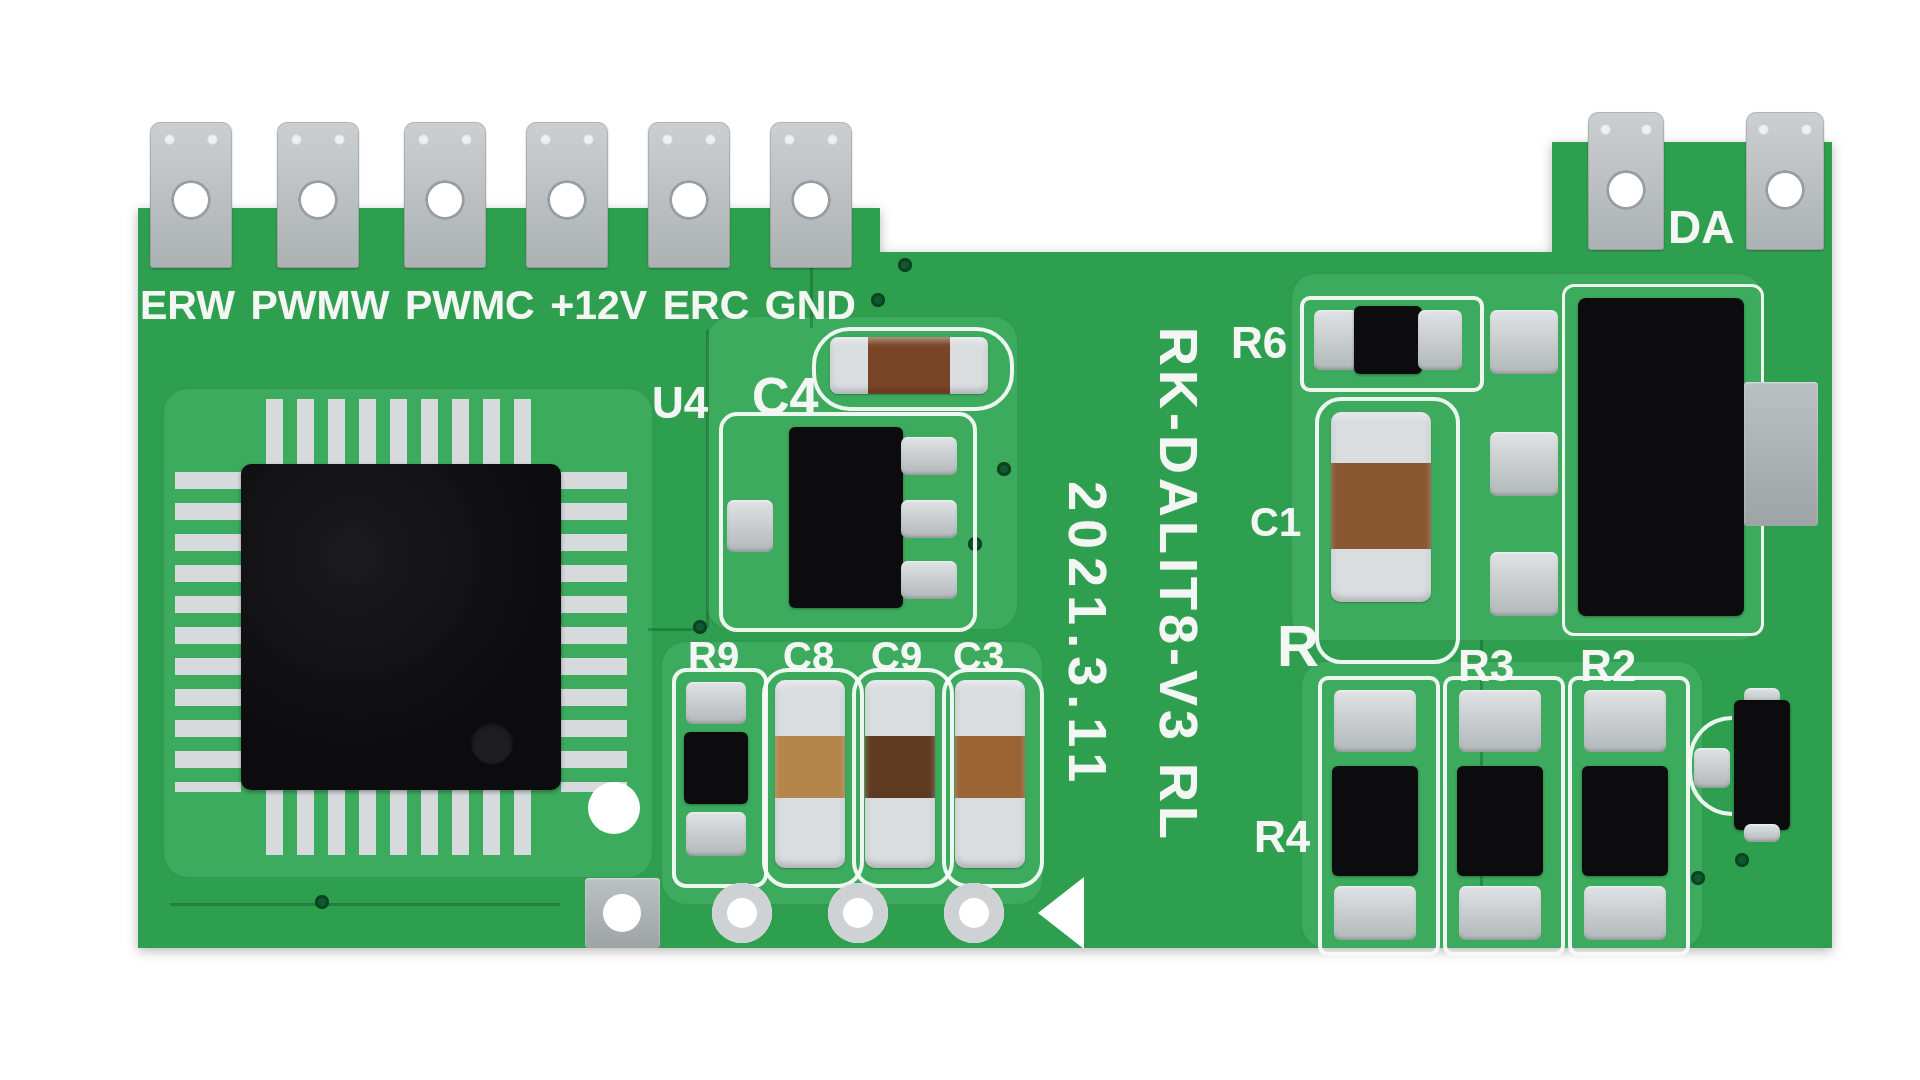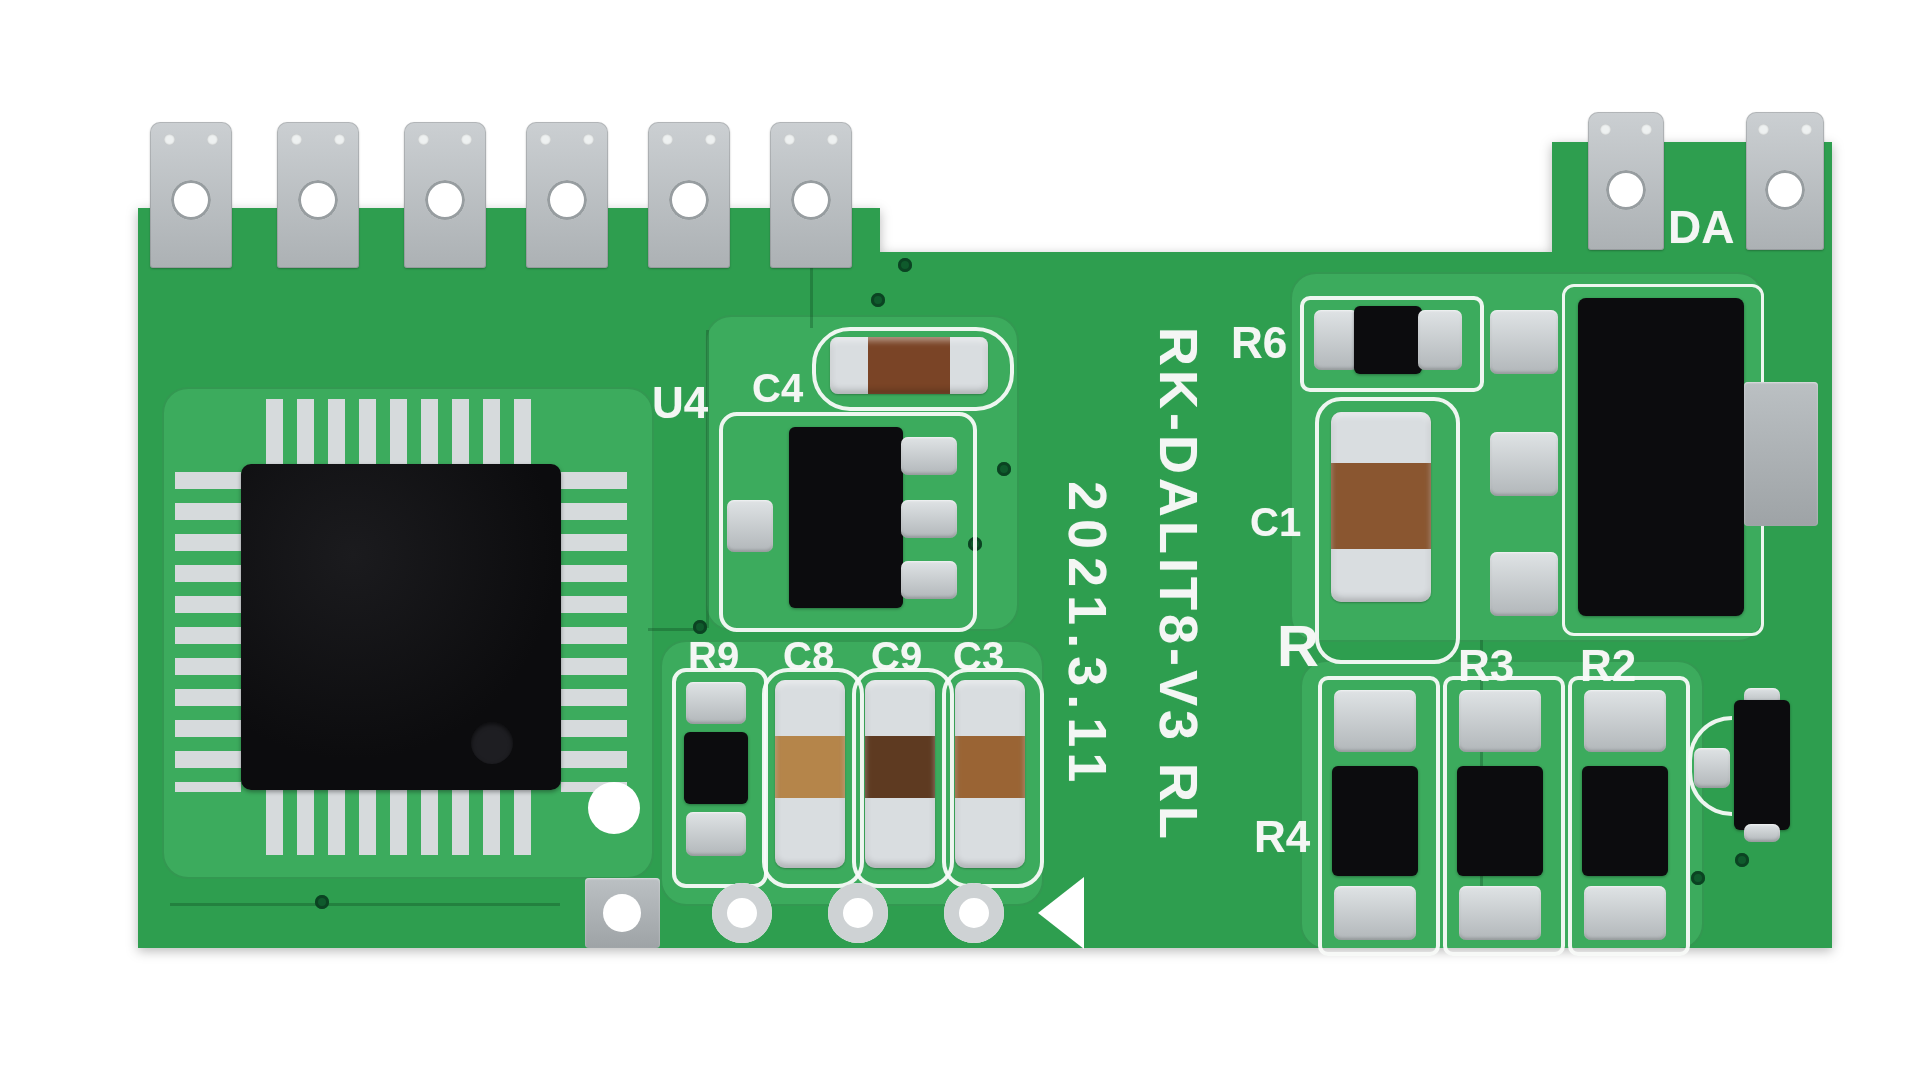--- a/index.html
+++ b/index.html
@@ -114,39 +114,47 @@
     <span class="tab-dot" style="left:12px"></span>
     <span class="tab-dot" style="right:12px"></span>
     <span class="tab-hole"></span>
   </div>
   <div class="tab" style="left:1746px;top:112px;width:78px;height:138px">
     <span class="tab-dot" style="left:12px"></span>
     <span class="tab-dot" style="right:12px"></span>
     <span class="tab-hole"></span>
   </div>
 
+  <div class="lblrow" style="left:140px;top:282px;width:716px;font-size:41px">
+    <span>ERW</span>
+    <span>PWMW</span>
+    <span>PWMC</span>
+    <span>+12V</span>
+    <span>ERC</span>
+    <span>GND</span>
+  </div>
   <div class="lbl" style="left:1668px;top:200px;font-size:46px">DA</div>
 
   <div class="pins-v" style="left:175px;top:472px"></div>
   <div class="pins-v" style="left:561px;top:472px"></div>
   <div class="pins-h" style="left:266px;top:399px"></div>
   <div class="pins-h" style="left:266px;top:789px"></div>
   <div class="icbody" style="left:241px;top:464px;width:320px;height:326px">
     <span class="icdot"></span>
   </div>
 
   <div class="lbl" style="left:652px;top:378px;font-size:44px">U4</div>
   <div class="outline" style="left:719px;top:412px;width:250px;height:212px;border-radius:18px"></div>
   <div class="pad" style="left:727px;top:500px;width:46px;height:52px"></div>
   <div class="blk" style="left:789px;top:427px;width:114px;height:181px"></div>
   <div class="pad" style="left:901px;top:437px;width:56px;height:38px"></div>
   <div class="pad" style="left:901px;top:500px;width:56px;height:38px"></div>
   <div class="pad" style="left:901px;top:561px;width:56px;height:38px"></div>
 
-  <div class="lbl" style="left:752px;top:366px;font-size:40px">C4</div>
+  <div class="lbl" style="left:752px;top:366px;font-size:52px">C4</div>
   <div class="outline" style="left:812px;top:327px;width:194px;height:76px;border-radius:38px"></div>
   <div class="capv" style="left:830px;top:337px;width:158px;height:57px;border-radius:8px;background:linear-gradient(90deg,#D9DDE0 0 24%,#7A4426 24% 76%,#D9DDE0 76% 100%)"></div>
 
   <div class="lbl" style="left:688px;top:634px;font-size:40px">R9</div>
   <div class="lbl" style="left:783px;top:634px;font-size:40px">C8</div>
   <div class="lbl" style="left:871px;top:634px;font-size:40px">C9</div>
   <div class="lbl" style="left:953px;top:634px;font-size:40px">C3</div>
 
   <div class="outline" style="left:672px;top:668px;width:88px;height:212px;border-radius:14px"></div>
   <div class="pad" style="left:686px;top:682px;width:60px;height:42px"></div>

